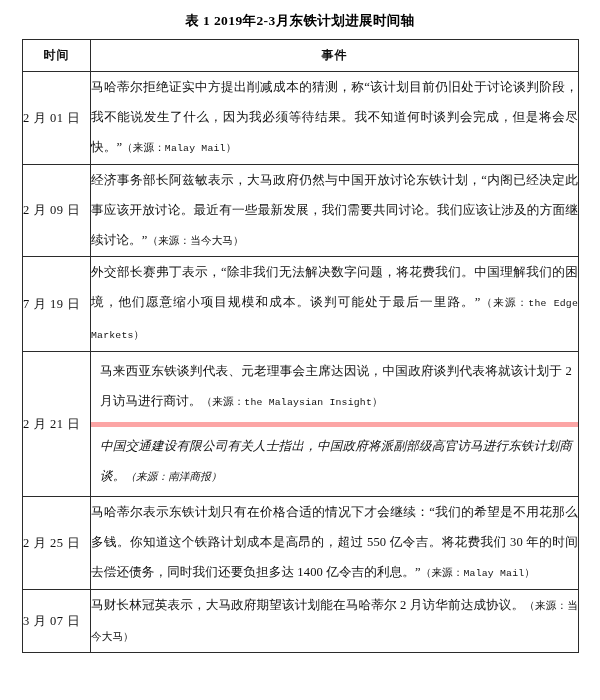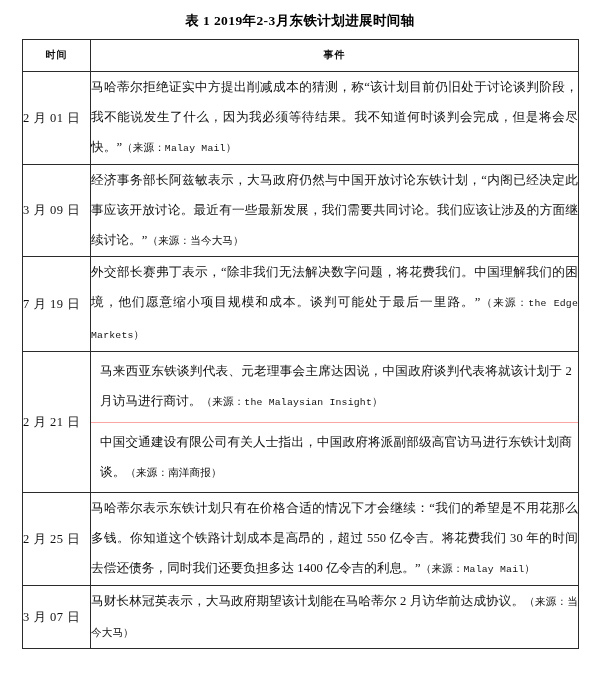--- a/index.html
+++ b/index.html
@@ -53,24 +53,24 @@
   table.timeline th,
   table.timeline td {
     border: 1px solid #2b2b2b;
     vertical-align: middle;
     padding: 0;
   }
 
   th.head {
     text-align: center;
     font-weight: bold;
-    font-size: 10px;
+    font-size: 12px;
     height: 31px;
     line-height: 31px;
-    font-family: Liberation Mono, monospace;
+    font-family: Liberation Sans, sans-serif;
     letter-spacing: 1px;
   }
 
   td.time {
     font-size: 12.5px;
     font-family: "Liberation Serif", "DejaVu Serif", serif;
     letter-spacing: 0.5px;
     white-space: nowrap;
     color: #101010;
   }
@@ -89,21 +89,22 @@
 
   
   td.event.split {
     padding: 0;
   }
   td.event.split .sub {
     padding: 4px 6px 4px 9px;
     line-height: 30px;
   }
   td.event.split .sub + .sub {
-    border-top: 1px solid #fca5a5;
+    border-top: 5px solid #fca5a5;
+    font-style: italic;
   }
 
   .src {
     font-size: 10.6px;
     letter-spacing: 0.1px;
   }
   .src .latin {
     font-family: "Liberation Mono", "DejaVu Sans Mono", monospace;
     font-size: 9.8px;
     letter-spacing: 0.2px;
@@ -127,21 +128,21 @@
           <th class="head">时间</th>
           <th class="head">事件</th>
         </tr>
       </thead>
       <tbody id="tbody">
           <tr>
             <td class="time">2 月 01 日</td>
             <td class="event"><span>马哈蒂尔拒绝证实中方提出削减成本的猜测，称“该计划目前仍旧处于讨论谈判阶段，我不能说发生了什么，因为我必须等待结果。我不知道何时谈判会完成，但是将会尽快。”</span><span class="src"><span>（来源：</span><span class="latin">Malay Mail</span><span>）</span></span></td>
           </tr>
           <tr>
-            <td class="time">3 月 09 日</td>
+            <td class="time">2 月 09 日</td>
             <td class="event"><span>经济事务部长阿兹敏表示，大马政府仍然与中国开放讨论东铁计划，“内阁已经决定此事应该开放讨论。最近有一些最新发展，我们需要共同讨论。我们应该让涉及的方面继续讨论。”</span><span class="src"><span>（来源：</span><span>当今大马</span><span>）</span></span></td>
           </tr>
           <tr>
             <td class="time">7 月 19 日</td>
             <td class="event"><span>外交部长赛弗丁表示，“除非我们无法解决数字问题，将花费我们。中国理解我们的困境，他们愿意缩小项目规模和成本。谈判可能处于最后一里路。”</span><span class="src"><span>（来源：</span><span class="latin">the Edge Markets</span><span>）</span></span></td>
           </tr>
           <tr>
             <td class="time">2 月 21 日</td>
             <td class="event split">
               <div class="sub"><span>马来西亚东铁谈判代表、元老理事会主席达因说，中国政府谈判代表将就该计划于 2 月访马进行商讨。</span><span class="src"><span>（来源：</span><span class="latin">the Malaysian Insight</span><span>）</span></span></div>

